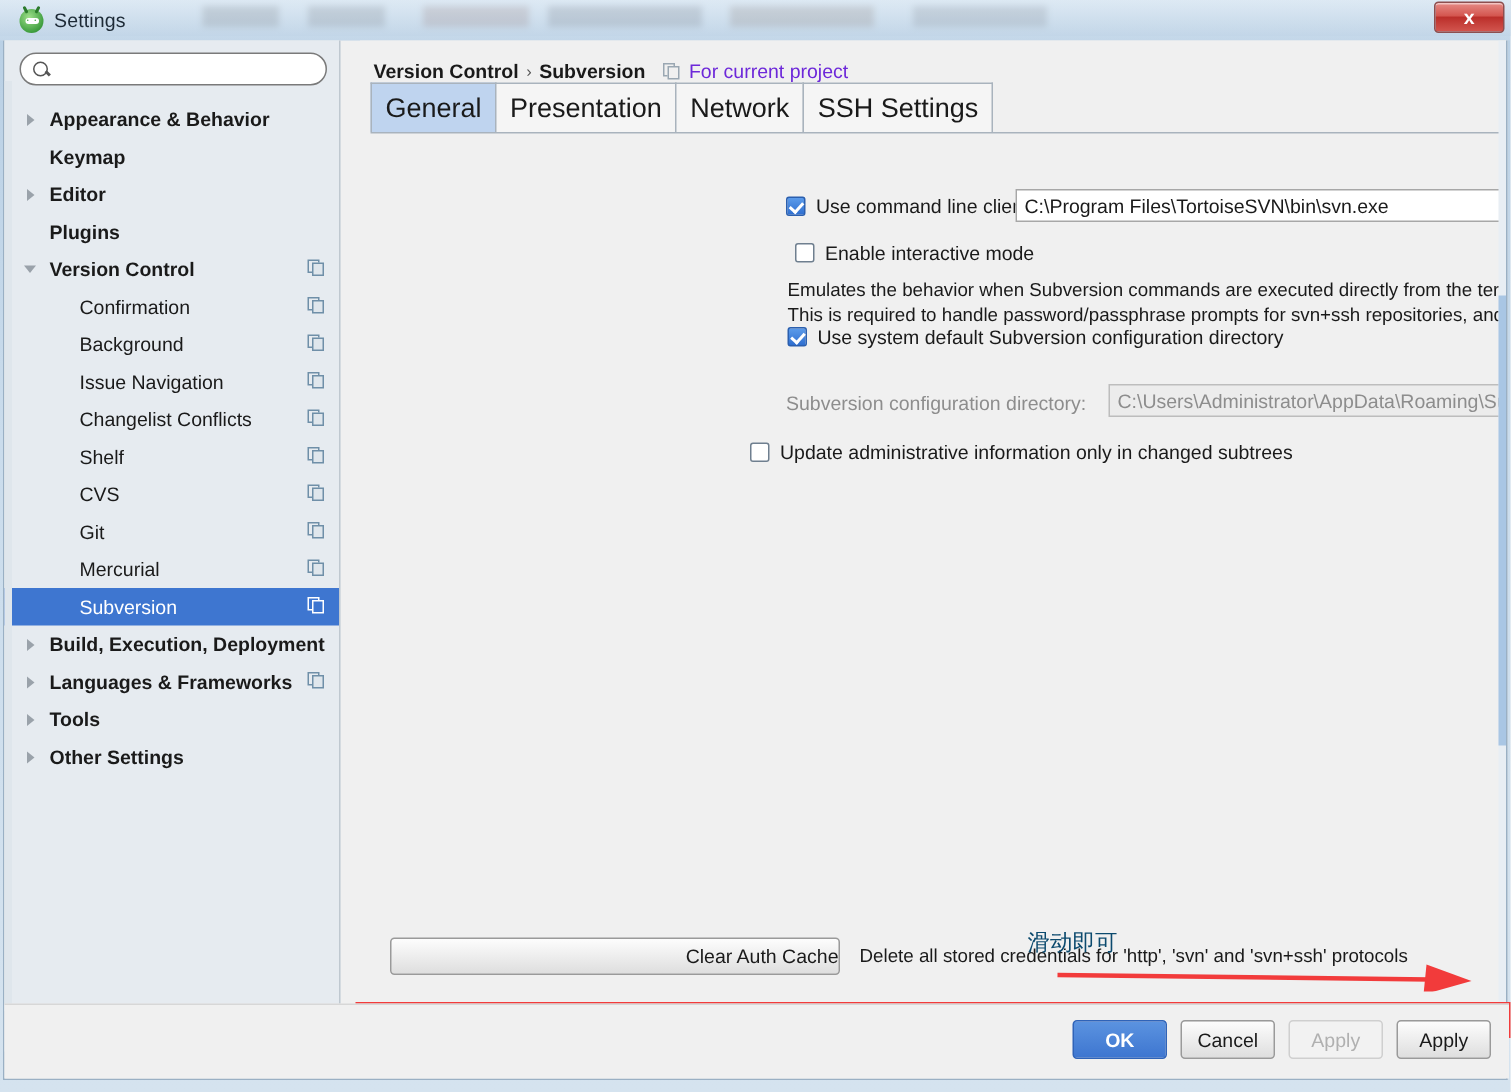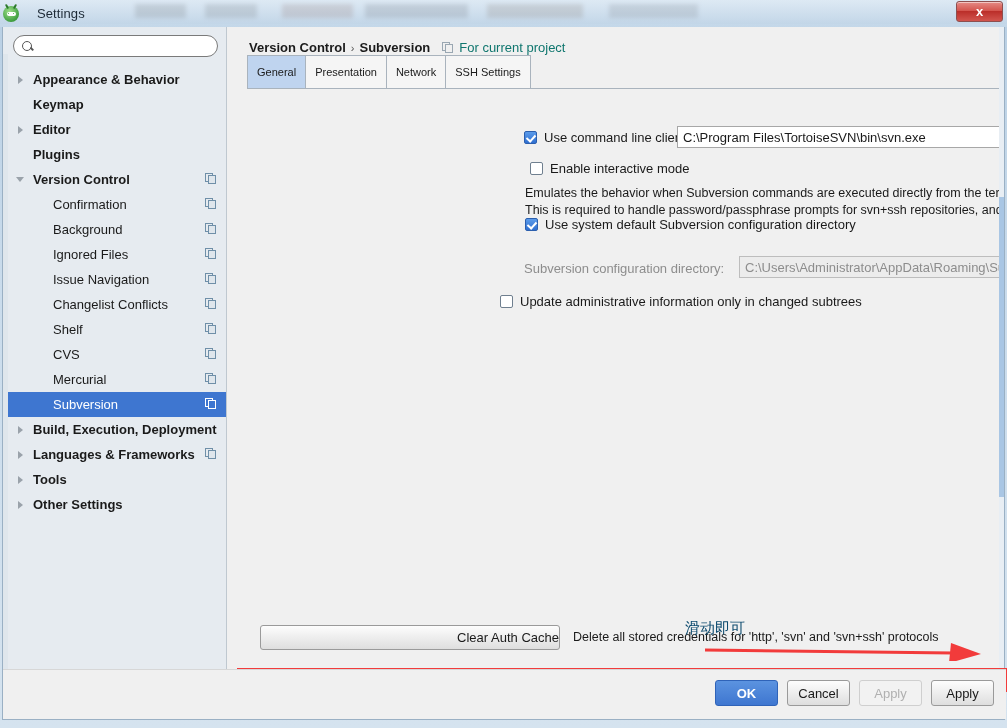--- a/index.html
+++ b/index.html
@@ -31,21 +31,21 @@
         rgba(95,105,118,.38) 74% 88%, rgba(255,255,255,0) 88% 100%);
     filter: blur(2.2px);
   }
 
   
   .window {
     position: absolute; left: 0; top: 0; width: 1007px; height: 722px;
   }
   .titlebar {
     position: absolute; left: 0; top: 0; width: 1007px; height: 27px;
-    display: flex; align-items: center; gap: 18px; padding-left: 3px;
+    display: flex; align-items: center; gap: 7px; padding-left: 13px;
     background: linear-gradient(180deg, rgba(233,241,248,.55) 0%, rgba(205,222,237,.5) 100%);
   }
   .app-icon {
     width: 16px; height: 16px; border-radius: 50%;
     background: radial-gradient(circle at 40% 35%, #9fe08a, #3f9e3f 70%, #2c7a2c);
     position: relative; flex: none;
   }
   .app-icon::before, .app-icon::after {
     content:""; position: absolute; width: 2px; height: 5px; background:#2c7a2c;
     top: -2px; border-radius: 1px;
@@ -148,29 +148,29 @@
   .bc-strong { font-weight: bold; color: #1a1a1a; }
   .bc-sep { color: #555; margin: 0 5px; font-size: 11px; }
   .bc-ico {
     width: 12px; height: 12px; position: relative; margin: 0 5px 0 12px; flex:none;
   }
   .bc-ico b, .bc-ico i {
     position: absolute; display:block; border: 1px solid #9aa7b2; background:#f0f0f0;
   }
   .bc-ico b { left: 0; top: 0; width: 8px; height: 9px; }
   .bc-ico i { left: 3px; top: 2px; width: 8px; height: 9px; }
-  .bc-note { color: #0f766e; font-size: 13px; }
+  .bc-note { color: #6d28d9; font-size: 13px; }
 
   .tabs {
     position: absolute; left: 7px; top: 40px; height: 22px; display: flex;
     align-items: flex-end; border-bottom: 1px solid #a9b3bd; width: 760px;
   }
   .tab {
     height: 21px; padding: 16px 9px; display: flex; align-items: center;
-    font-size: 11px; color: #1a1a1a; cursor: pointer;
+    font-size: 18px; color: #1a1a1a; cursor: pointer;
     border: 1px solid #a9b3bd; border-bottom: none; background: #f5f5f5;
     margin-right: -1px;
   }
   .tab.active { background: #bfd4ef; }
 
   .content { position: absolute; left: 0; top: 66px; right: 0; bottom: 0; }
 
   .row { display: flex; align-items: center; }
   .cb {
     width: 13px; height: 13px; border: 1px solid #6f7f8f; border-radius: 2px;
@@ -342,27 +342,20 @@
             </span>
           </div>
           <div class="tree-row child">
             <span class="tree-label">Background</span>
             <span class="copy-ico">
               <b></b>
               <i></i>
             </span>
           </div>
           <div class="tree-row child">
-            <span class="tree-label">Ignored Files</span>
-            <span class="copy-ico">
-              <b></b>
-              <i></i>
-            </span>
-          </div>
-          <div class="tree-row child">
             <span class="tree-label">Issue Navigation</span>
             <span class="copy-ico">
               <b></b>
               <i></i>
             </span>
           </div>
           <div class="tree-row child">
             <span class="tree-label">Changelist Conflicts</span>
             <span class="copy-ico">
               <b></b>
@@ -371,20 +364,27 @@
           </div>
           <div class="tree-row child">
             <span class="tree-label">Shelf</span>
             <span class="copy-ico">
               <b></b>
               <i></i>
             </span>
           </div>
           <div class="tree-row child">
             <span class="tree-label">CVS</span>
+            <span class="copy-ico">
+              <b></b>
+              <i></i>
+            </span>
+          </div>
+          <div class="tree-row child">
+            <span class="tree-label">Git</span>
             <span class="copy-ico">
               <b></b>
               <i></i>
             </span>
           </div>
           <div class="tree-row child">
             <span class="tree-label">Mercurial</span>
             <span class="copy-ico">
               <b></b>
               <i></i>

